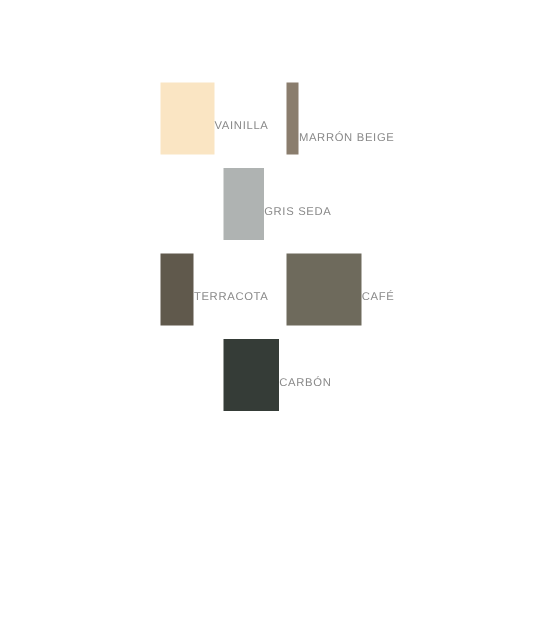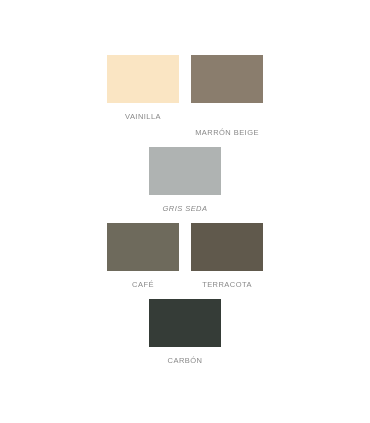--- a/index.html
+++ b/index.html
@@ -25,21 +25,21 @@
   }
   .swatch-row {
     display: flex;
     justify-content: center;
     margin-bottom: 9px;
   }
   .swatch-cell {
     width: 72px;
     margin: 0 6px;
     display: flex;
-    flex-direction: column;
+    flex-direction: row;
     align-items: center;
   }
   .swatch-chip {
     width: 72px;
     height: 48px;
     display: block;
   }
   .swatch-label {
     margin-top: 9px;
     font-family: "Liberation Sans", sans-serif;
@@ -64,32 +64,32 @@
     </div>
     <div class="swatch-cell">
       <span class="swatch-chip" style="background-color: rgb(138, 125, 109);"></span>
       <span class="swatch-label" style="color: rgb(137, 137, 137); margin-top: 25px;">MARRÓN BEIGE</span>
     </div>
   </div>
 
   <div class="swatch-row">
     <div class="swatch-cell">
       <span class="swatch-chip" style="background-color: rgb(175, 179, 178);"></span>
-      <span class="swatch-label" style="color: rgb(137, 137, 137); font-style: italic;">GRIS SEDA</span>
+      <span class="swatch-label" style="color: rgb(137, 137, 137);">GRIS SEDA</span>
     </div>
   </div>
 
   <div class="swatch-row">
     <div class="swatch-cell">
+      <span class="swatch-chip" style="background-color: rgb(96, 89, 76);"></span>
+      <span class="swatch-label" style="color: rgb(137, 137, 137);">TERRACOTA</span>
+    </div>
+    <div class="swatch-cell">
       <span class="swatch-chip" style="background-color: rgb(110, 106, 92);"></span>
       <span class="swatch-label" style="color: rgb(137, 137, 137);">CAFÉ</span>
-    </div>
-    <div class="swatch-cell">
-      <span class="swatch-chip" style="background-color: rgb(96, 89, 76);"></span>
-      <span class="swatch-label" style="color: rgb(137, 137, 137);">TERRACOTA</span>
     </div>
   </div>
 
   <div class="swatch-row">
     <div class="swatch-cell">
       <span class="swatch-chip" style="background-color: rgb(53, 60, 55);"></span>
       <span class="swatch-label" style="color: rgb(137, 137, 137);">CARBÓN</span>
     </div>
   </div>
 

